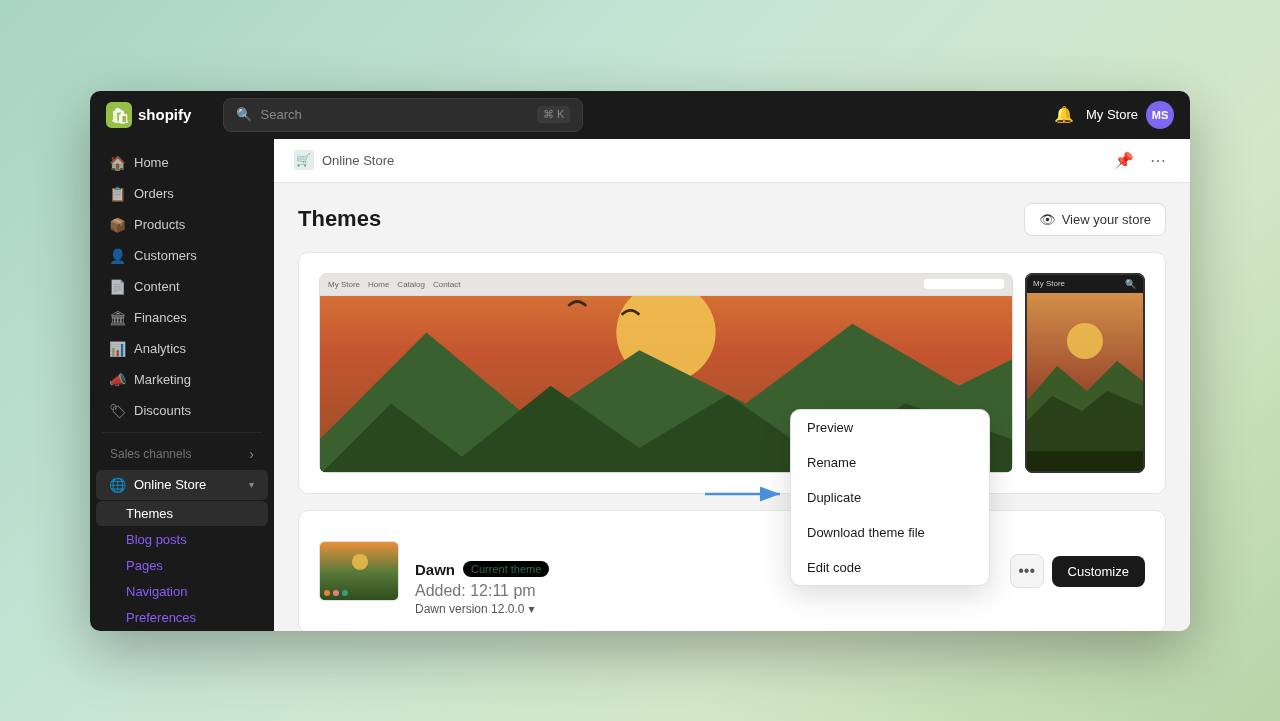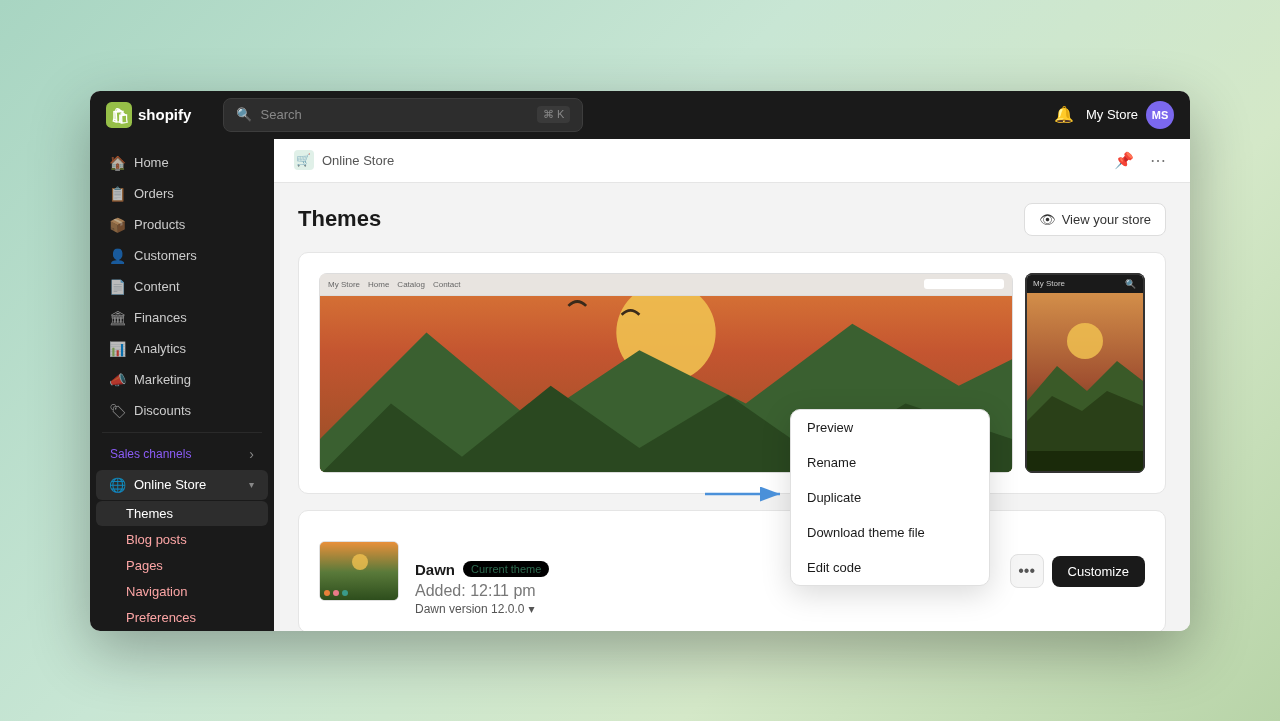--- a/index.html
+++ b/index.html
@@ -138,21 +138,21 @@
       padding: 7px 14px;
       color: #888;
       font-size: 12px;
       margin: 1px 6px;
     }
     .sidebar-sub-item {
       display: flex;
       align-items: center;
       gap: 8px;
       padding: 5px 14px 5px 30px;
-      color: #fca5a5;
+      color: #8b5cf6;
       font-size: 13px;
       cursor: pointer;
       border-radius: 6px;
       margin: 1px 6px;
     }
     .sidebar-sub-item.active-sub { background: #2d2d2d; color: #fff; }
     .sidebar-divider { height: 1px; background: #2a2a2a; margin: 6px 12px; }
     
     .content-area {
       flex: 1;
@@ -523,21 +523,21 @@
         <span>Marketing</span>
       </div>
       <div class="sidebar-item">
         <span class="sidebar-icon">🏷</span>
         <span>Discounts</span>
       </div>
 
       <div class="sidebar-divider"></div>
 
       <div class="sidebar-section-header">
-        <span style="color:#8b5cf6; font-size:12px;">Sales channels</span>
+        <span style="color:#737373; font-size:12px;">Sales channels</span>
         <span style="color:#888; font-size:14px;">›</span>
       </div>
 
       <div class="online-store-header">
         <span class="sidebar-icon">🌐</span>
         <span>Online Store</span>
         <span class="chevron-icon">▾</span>
       </div>
 
       <div class="sidebar-sub-item active-sub">

